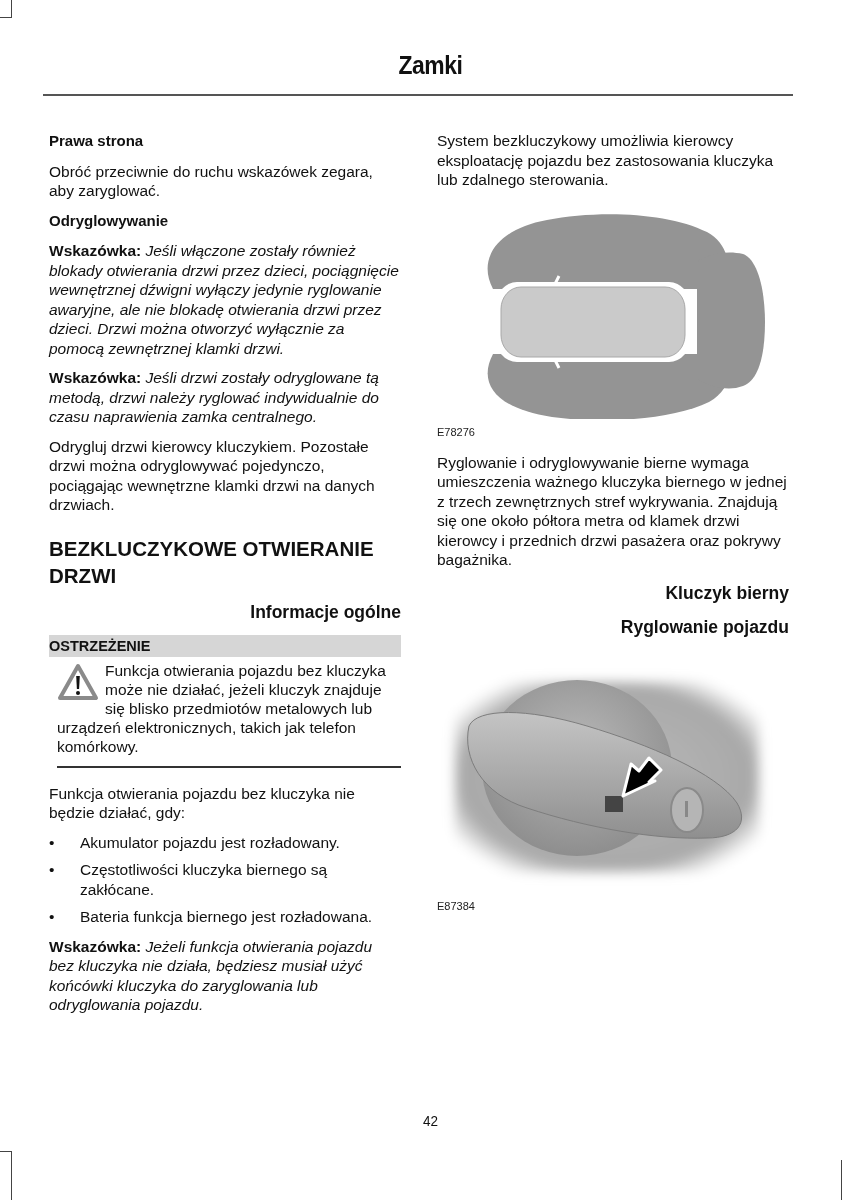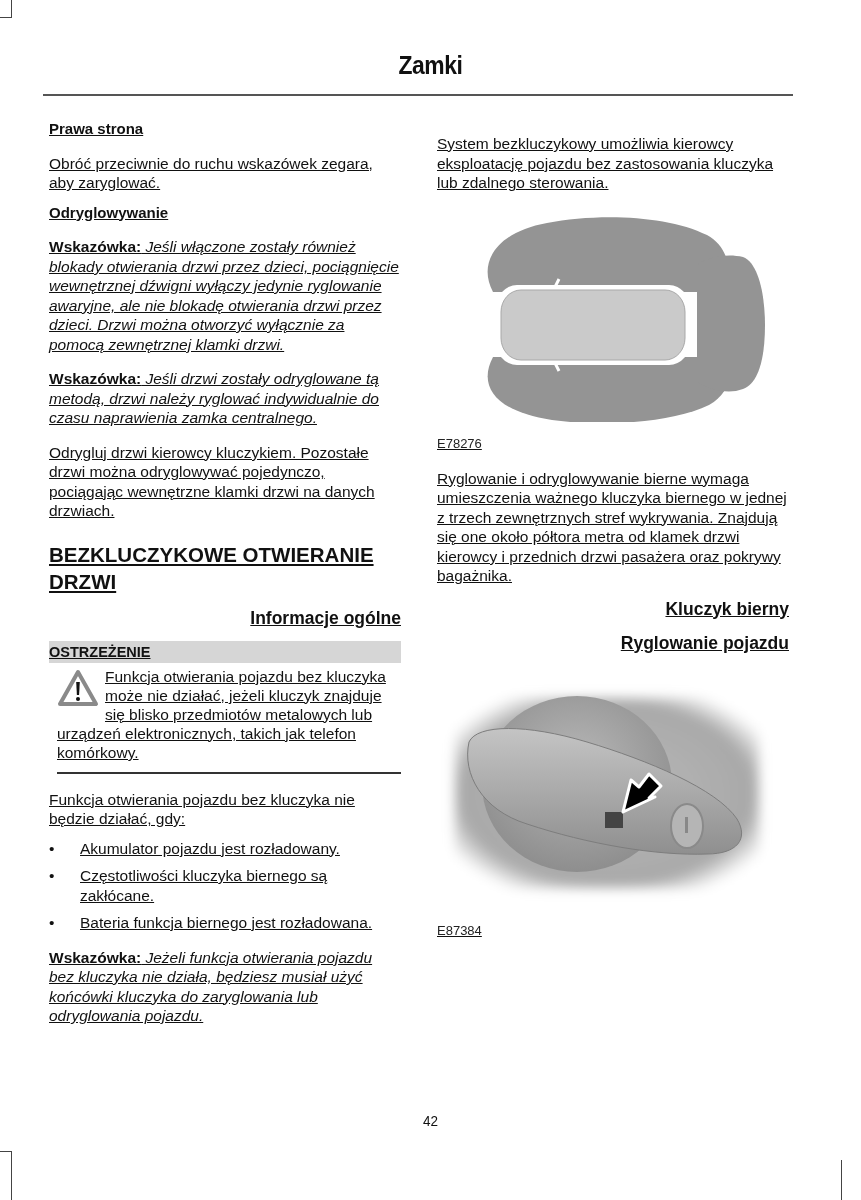--- a/index.html
+++ b/index.html
@@ -40,29 +40,28 @@
       transform: scaleX(0.88);
     }
     .title-rule {
       position: absolute;
       left: 43px; top: 94px;
       width: 750px; height: 2px;
       background: #555;
     }
     .col {
       position: absolute;
-      top: 119px;
+      top: 131px;
       width: 352px;
       font-size: 15.5px;
       line-height: 19.5px;
-      text-decoration: underline;
     }
     .col-left { left: 49px; }
     .col-right { left: 437px; }
-    p { margin: 15px 0 10px 0; }
+    p { margin: 0 0 10px 0; }
     .h-small {
       font-weight: bold;
       font-size: 15px;
       margin: 0 0 11px 0;
     }
     .h-section {
       font-weight: bold;
       font-size: 20.5px;
       line-height: 27px;
       margin: 20px 0 6px 0;
@@ -107,23 +106,23 @@
     ul.bullets li {
       position: relative;
       padding-left: 31px;
       margin-bottom: 8px;
     }
     ul.bullets li .bullet {
       position: absolute; left: 0; top: 0;
     }
     .figure { position: relative; }
     .fig-caption {
-      font-size: 13px;
+      font-size: 11px;
       color: #222;
-      margin-top: 8px;
+      margin-top: 0;
       margin-bottom: 10px;
     }
     .zones-fig { width: 352px; height: 205px; margin-top: 14px; }
     .door-fig { width: 352px; height: 225px; margin-top: 18px; }
     .page-number {
       position: absolute;
       left: 0; right: 0; top: 1112px;
       text-align: center;
       font-size: 15px;
       transform: scaleX(0.9);

